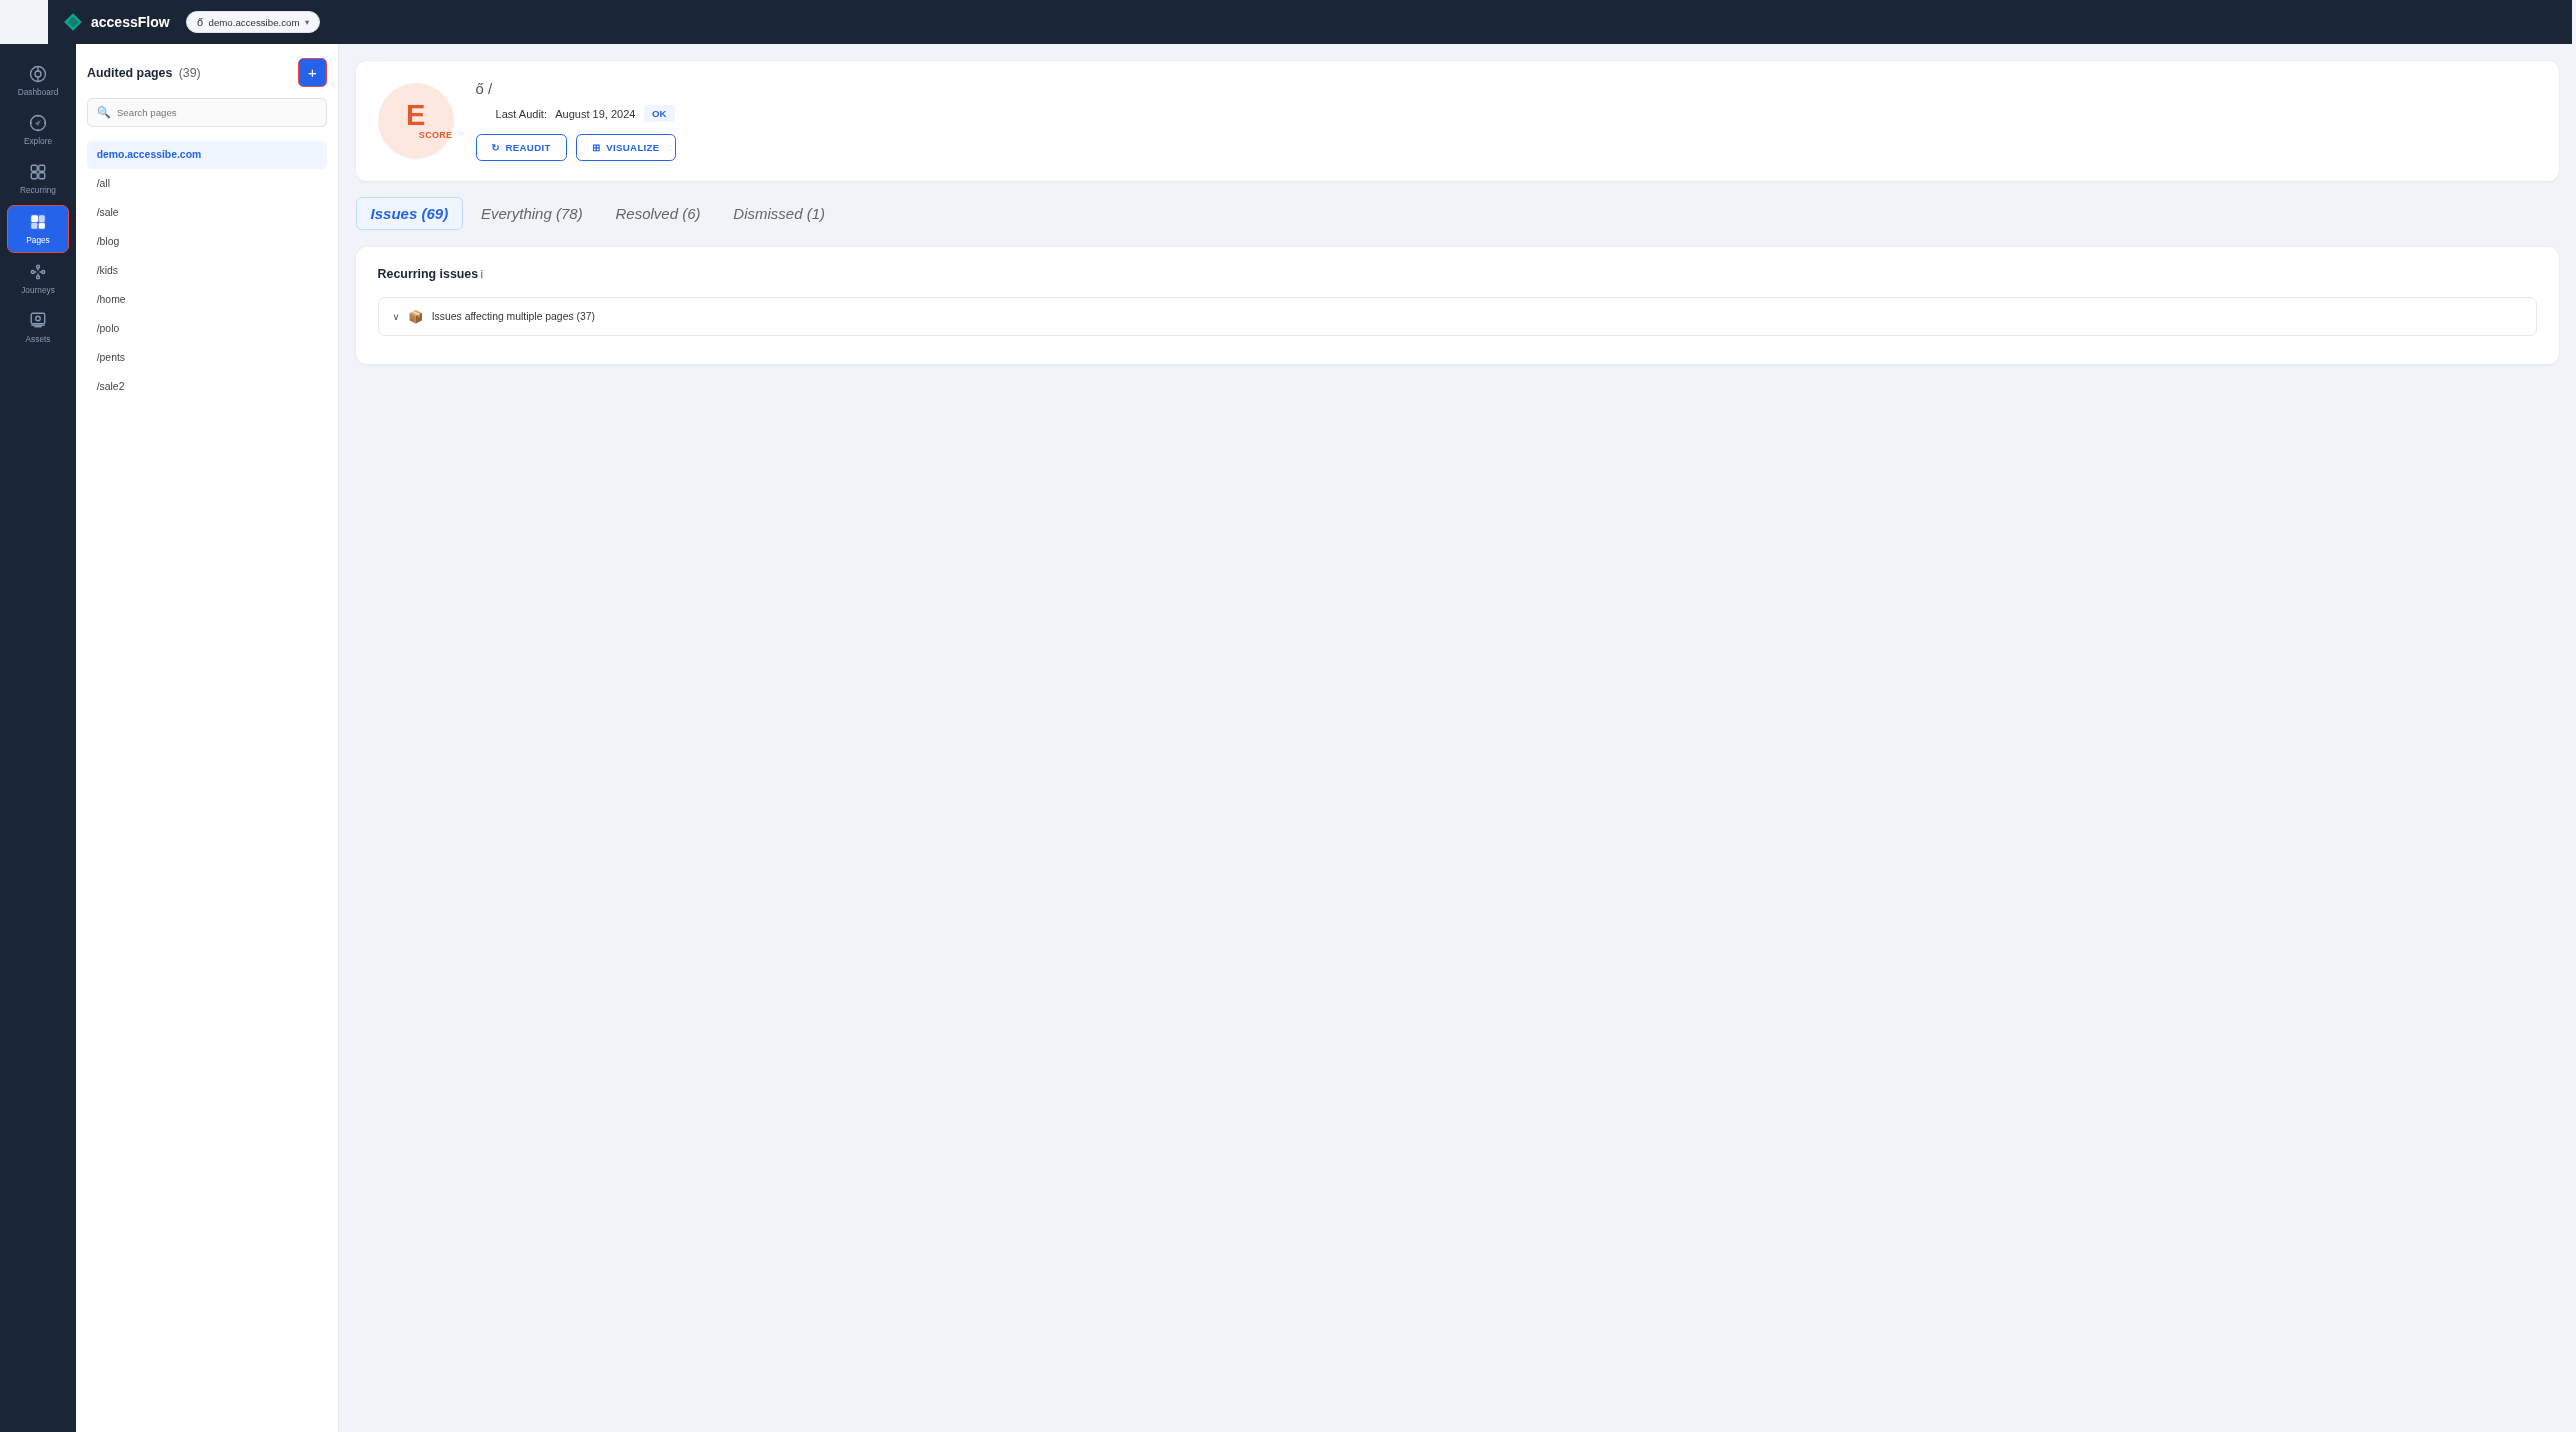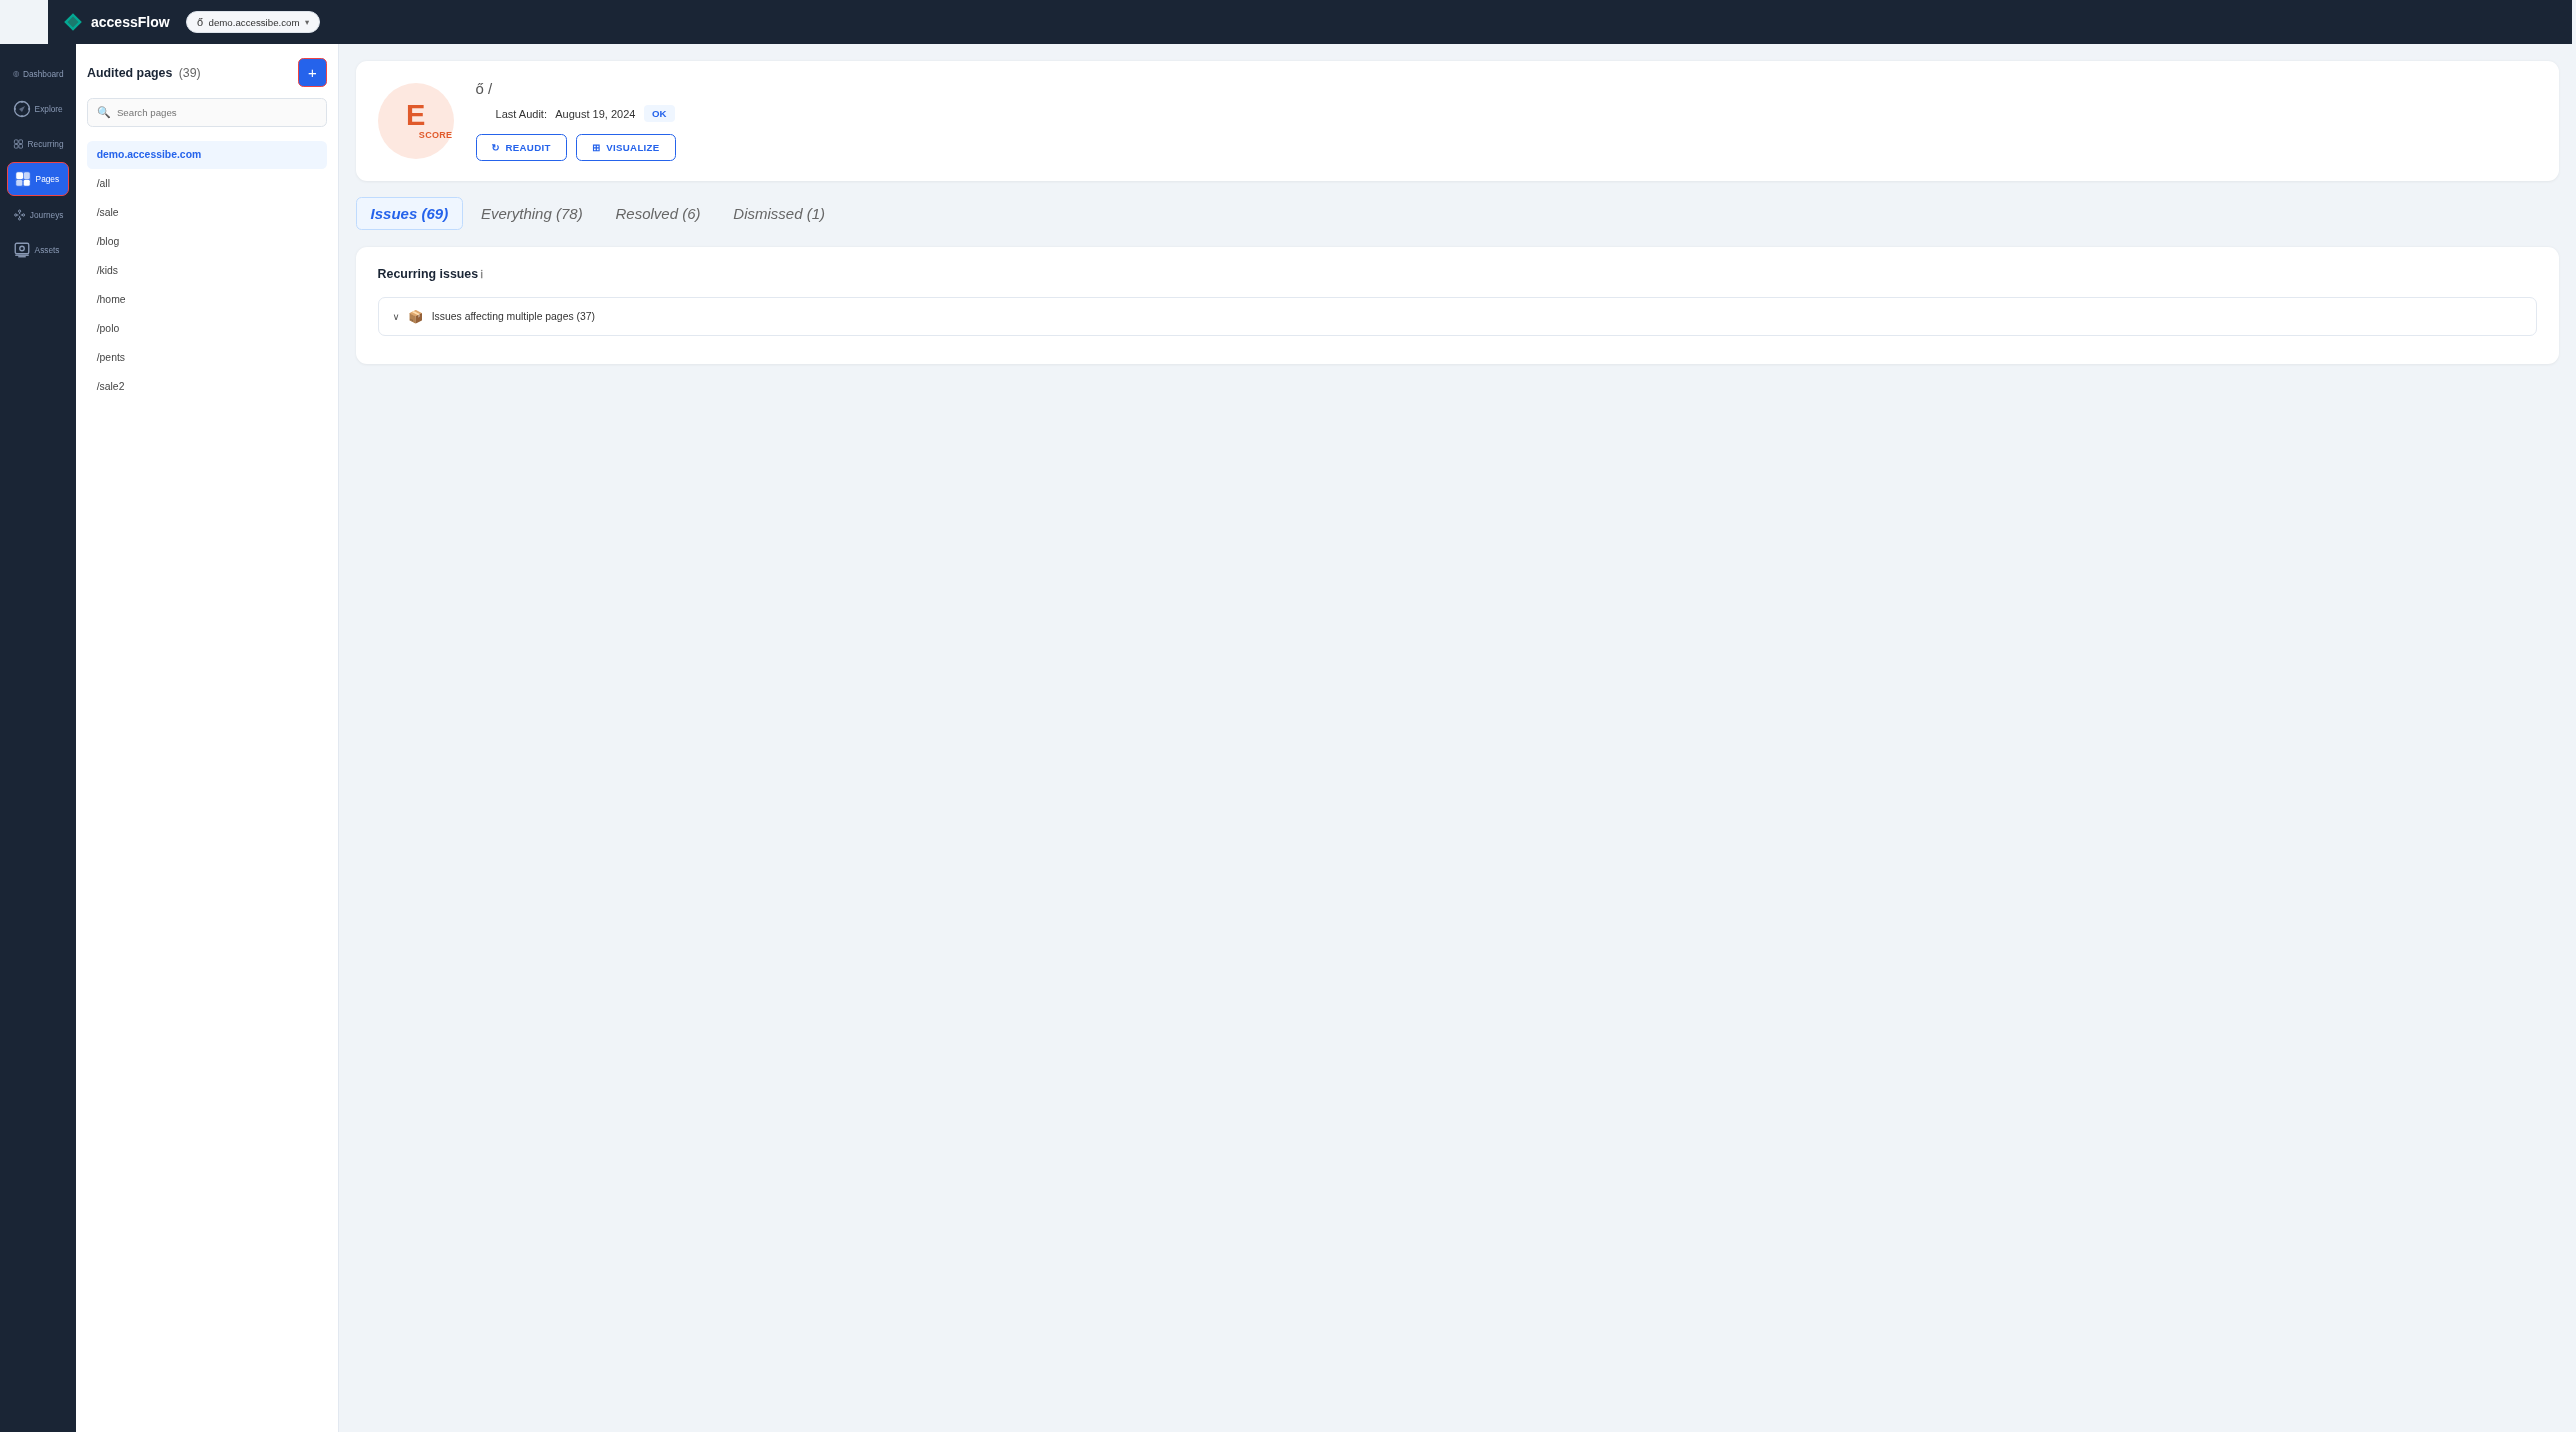--- a/index.html
+++ b/index.html
@@ -18,21 +18,21 @@
     }
     .domain-pill span.caret { color: #666; font-size: 8.3px; }
 
     
     .sidebar {
       position: fixed; top: 44px; left: 0; bottom: 0; width: 76px;
       background: #1a2535; display: flex; flex-direction: column; align-items: center;
       padding-top: 14px; gap: 2.8px; z-index: 50;
     }
     .sidebar-item {
-      display: flex; flex-direction: row; align-items: center; gap: 4.1px;
+      display: flex; flex-direction: column; align-items: center; gap: 4.1px;
       width: 62px; padding: 7px 5.5px; border-radius: 7px; cursor: pointer; color: #8a9ab5;
       font-size: 8.3px; font-weight: 500;
     }
     .sidebar-item.active { background: #2563eb; color: white; border: 1.4px solid #ef4444; }
     .sidebar-item svg { width: 18px; height: 18px; }
 
     
     .pages-panel {
       position: fixed; top: 44px; left: 76px; bottom: 0; width: 263px;
       background: white; border-right: 0.7px solid #e2e8f0; overflow-y: auto; z-index: 40;

